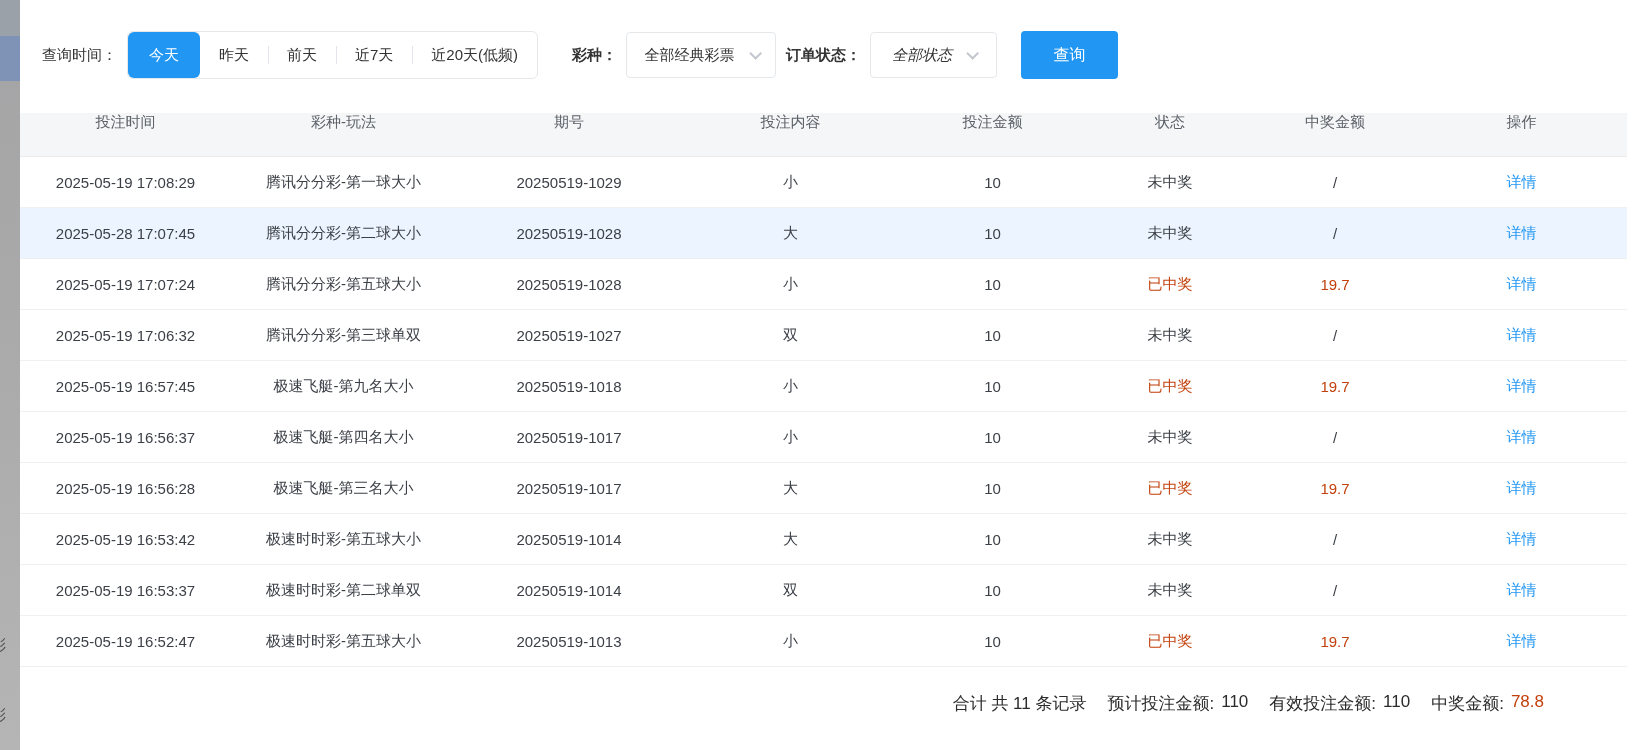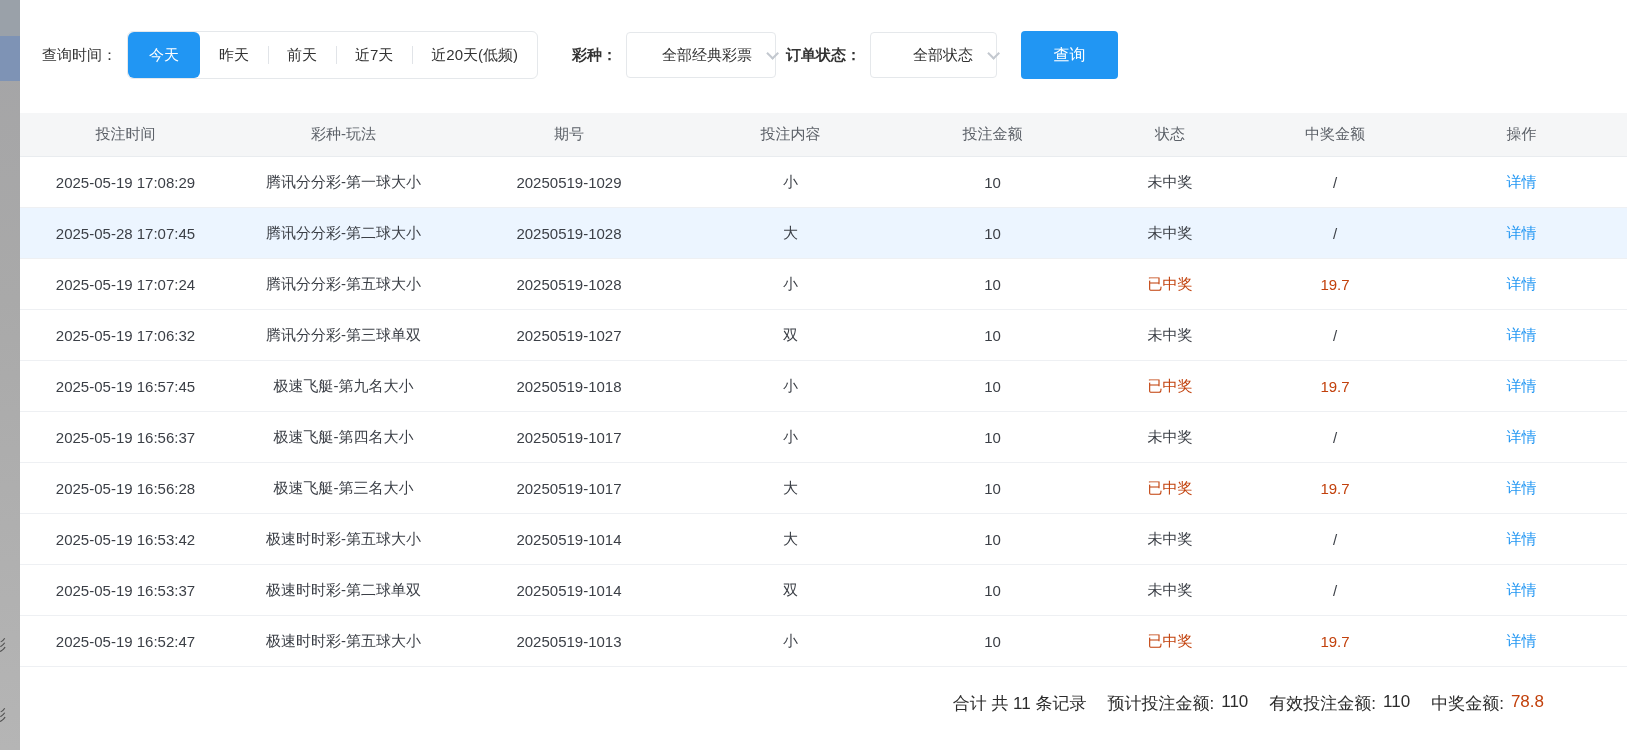--- a/index.html
+++ b/index.html
@@ -23,31 +23,31 @@
   .filterbar { display:flex; align-items:center; padding-left:22px; margin-top:30px; height:50px; }
   .flabel { font-size:15px; color:#333; white-space:nowrap; }
   .time-group { display:flex; align-items:stretch; height:48px; border:1px solid #e5e8eb;
     border-radius:6px; margin-left:10px; background:#fff; }
   .time-btn { display:flex; align-items:center; padding:0 19px; font-size:15px; color:#333;
     cursor:pointer; position:relative; background:transparent; border:none; }
   .time-btn.selected { background:#2196f3; color:#fff; border-radius:6px; padding:0 21px; }
   .time-btn:nth-child(n+3)::before { content:""; position:absolute; left:0; top:14px; bottom:14px;
     width:1px; background:#e1e4e8; }
   .sel-label { margin-left:34px;font-weight:bold; }
-  .select { display:flex; align-items:center; justify-content:flex-end; gap:14px; height:46px;
+  .select { display:flex; align-items:center; justify-content:center; gap:14px; height:46px;
     border:1px solid #e5e8eb; border-radius:4px; margin-left:9px; font-size:15px; color:#333;
     cursor:pointer; background:#fff; }
-  .w150 { width:150px; } .w127 { width:127px; }
+  .w150 { width:150px; } .w127 { width:127px;font-style:italic; }
   .chevron { width:9px; height:9px; border-right:2px solid #c3c8cf; border-bottom:2px solid #c3c8cf;
     transform:rotate(45deg) translateY(-3px); flex:none; }
   .btn-primary { width:97px; height:48px; margin-left:24px; background:#2196f3; color:#fff;
     border:none; border-radius:4px; font-size:16px; cursor:pointer; }
   
   .table { margin-top:33px; width:1607px; }
-  .thead { display:flex; align-items:center; height:44px; background:#f5f6f7;
+  .thead { display:flex; align-items:flex-start; height:44px; background:#f5f6f7;
     border-bottom:1px solid #e9ecef; }
   .th { font-size:15px; color:#5c6168; text-align:center; }
   .tr { display:flex; align-items:center; height:51px; border-bottom:1px solid #eef0f3;
     font-size:15px; color:#3b3f46; background:#fff; }
   .tr.hl { background:#ecf5ff; }
   .td { text-align:center; }
   .c1{width:211px}.c2{width:225px}.c3{width:226px}.c4{width:217px}
   .c5{width:187px}.c6{width:168px}.c7{width:162px}.c8{width:211px}
   .red { color:#c2410c; }
   .link { color:#2196f3; cursor:pointer; text-decoration:none; }

